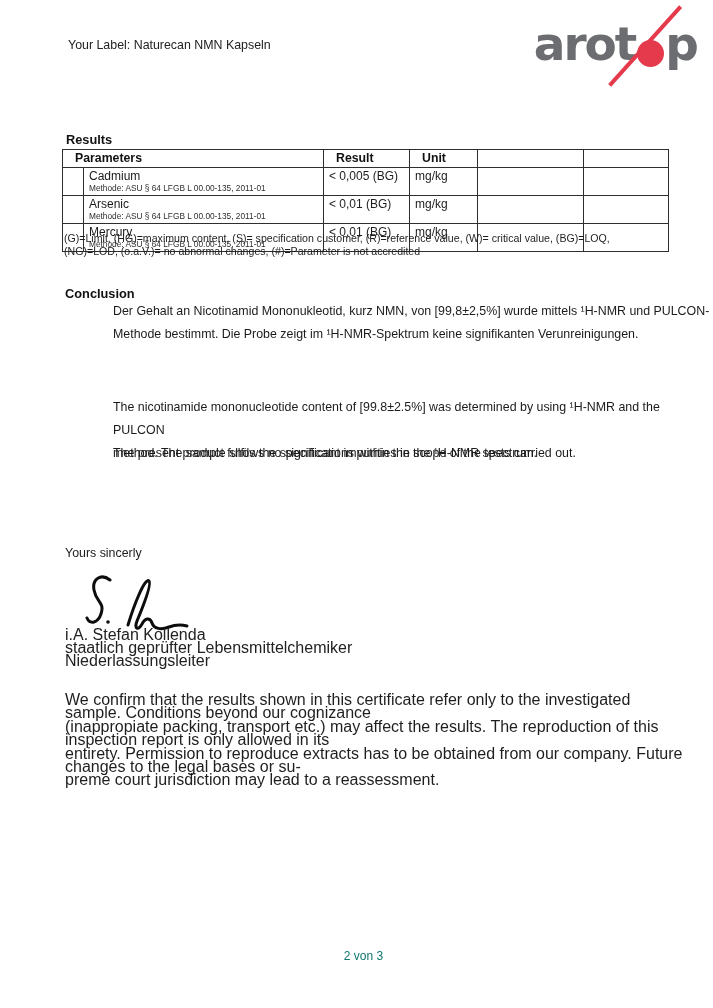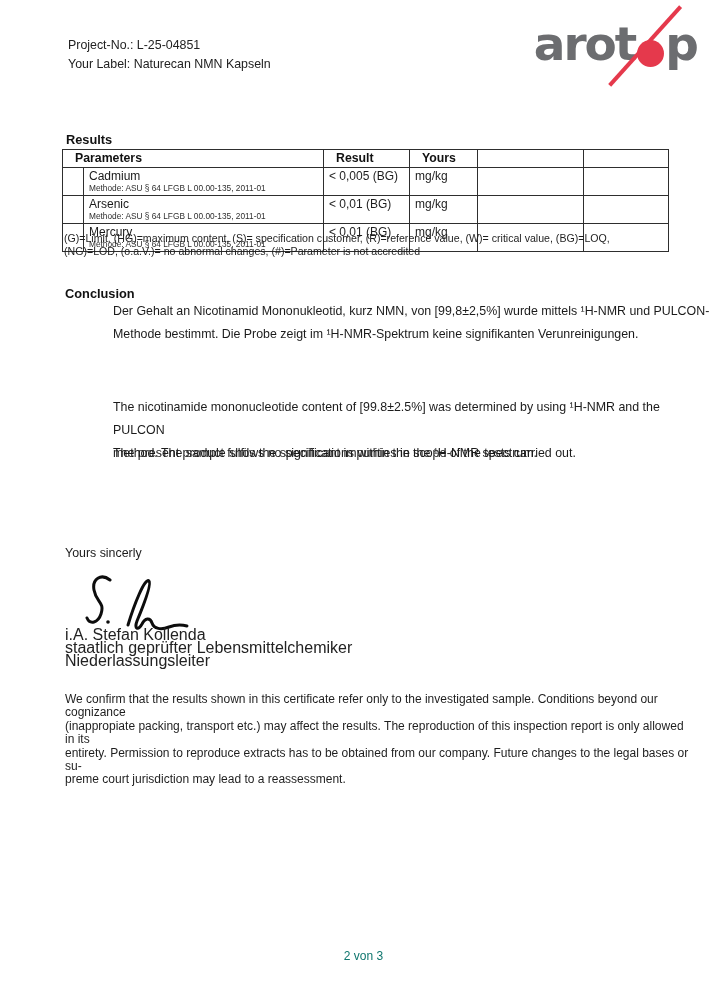--- a/index.html
+++ b/index.html
@@ -35,31 +35,30 @@
   .para{position:absolute;left:65px;font-size:12.4px;line-height:23px;color:#1b1b1b;width:600px;margin-left:48px;}
   .p-de1{top:300px;}
   .p-de2{top:346px;}
   .p-en1{top:396px;}
   .p-en2{top:442px;}
   
   .yours{position:absolute;left:65px;top:546px;font-size:12.4px;color:#1b1b1b;}
   .sig-svg{position:absolute;left:80px;top:574px;}
   .sig-block{position:absolute;left:65px;top:612px;font-size:16px;line-height:12.8px;color:#222;margin-top:17px;}
   
-  .disclaimer{position:absolute;left:65px;top:693px;font-size:12px;line-height:13.4px;color:#1e1e1e;width:625px;}
+  .disclaimer{position:absolute;left:65px;top:693px;font-size:16px;line-height:13.4px;color:#1e1e1e;width:625px;}
   
   .page-number{position:absolute;left:7px;top:949px;width:100%;text-align:center;font-size:12px;color:#0f766e;}
 </style>
 </head>
 <body>
 
 <div class="page">
 
   <div class="header-text">
-    <div>Project-No.: L-25-04851</div>
     <div>Your Label: Naturecan NMN Kapseln</div>
   </div>
 
   <div class="logo">
     <span class="logo-letters">arot</span>
     <span class="logo-dot"></span>
     <span class="logo-letters">p</span>
     <span class="logo-slash"></span>
   </div>
 
@@ -70,21 +69,21 @@
         <col style="width:240px">
         <col style="width:86px">
       <col style="width:68px">
         <col style="width:106px">
         <col style="width:85px">
     </colgroup>
     <thead>
       <tr>
         <th colspan="2">Parameters</th>
         <th>Result</th>
-        <th>Yours</th>
+        <th>Unit</th>
         <th></th>
         <th></th>
       </tr>
     </thead>
     <tbody>
       <tr>
         <td></td>
         <td>
           <div class="param-name">Cadmium</div>
           <div class="param-method">Methode: ASU § 64 LFGB L 00.00-135, 2011-01</div>

